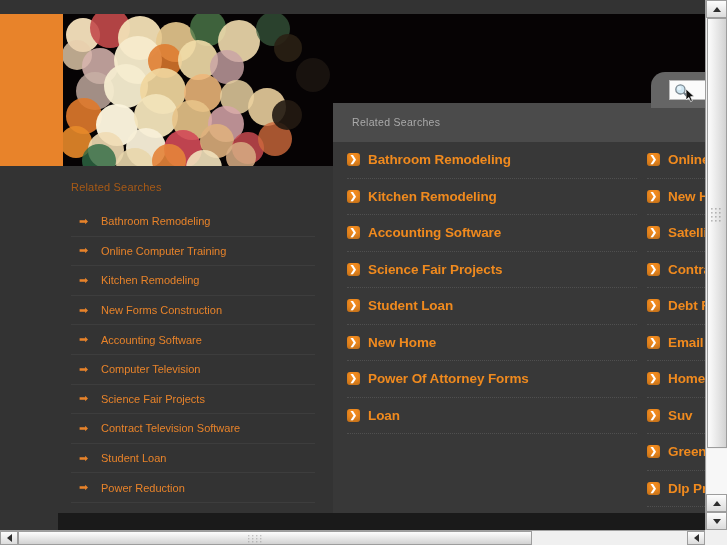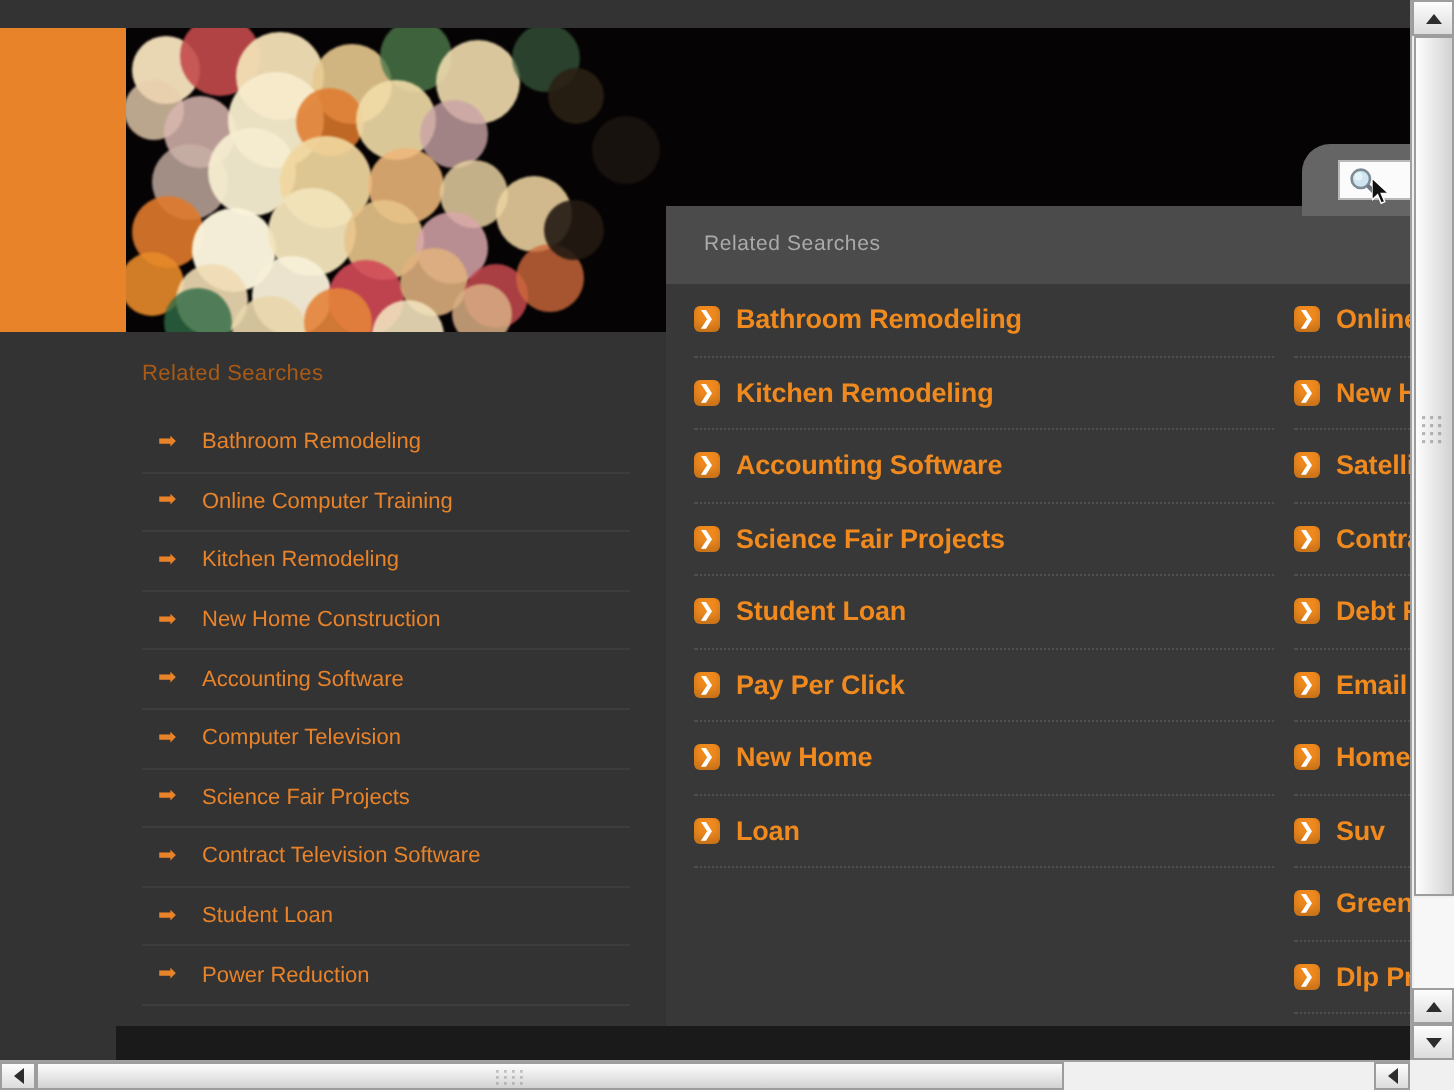--- a/index.html
+++ b/index.html
@@ -353,21 +353,21 @@
         <div class="left-row">
           <span class="left-arrow">➡</span>
           <span class="left-label">Online Computer Training</span>
         </div>
         <div class="left-row">
           <span class="left-arrow">➡</span>
           <span class="left-label">Kitchen Remodeling</span>
         </div>
         <div class="left-row">
           <span class="left-arrow">➡</span>
-          <span class="left-label">New Home Construction</span>
+          <span class="left-label">New Forms Construction</span>
         </div>
         <div class="left-row">
           <span class="left-arrow">➡</span>
           <span class="left-label">Accounting Software</span>
         </div>
         <div class="left-row">
           <span class="left-arrow">➡</span>
           <span class="left-label">Computer Television</span>
         </div>
         <div class="left-row">
@@ -412,25 +412,25 @@
           <div class="ov-row">
             <span class="ov-ico"></span>
             <span class="ov-label">Science Fair Projects</span>
           </div>
           <div class="ov-row">
             <span class="ov-ico"></span>
             <span class="ov-label">Student Loan</span>
           </div>
           <div class="ov-row">
             <span class="ov-ico"></span>
-            <span class="ov-label">Pay Per Click</span>
-          </div>
-          <div class="ov-row">
-            <span class="ov-ico"></span>
             <span class="ov-label">New Home</span>
+          </div>
+          <div class="ov-row">
+            <span class="ov-ico"></span>
+            <span class="ov-label">Power Of Attorney Forms</span>
           </div>
           <div class="ov-row">
             <span class="ov-ico"></span>
             <span class="ov-label">Loan</span>
           </div>
         </div>
       <div class="ov-col" id="ov-col-right">
           <div class="ov-row">
             <span class="ov-ico"></span>
             <span class="ov-label">Online C</span>

